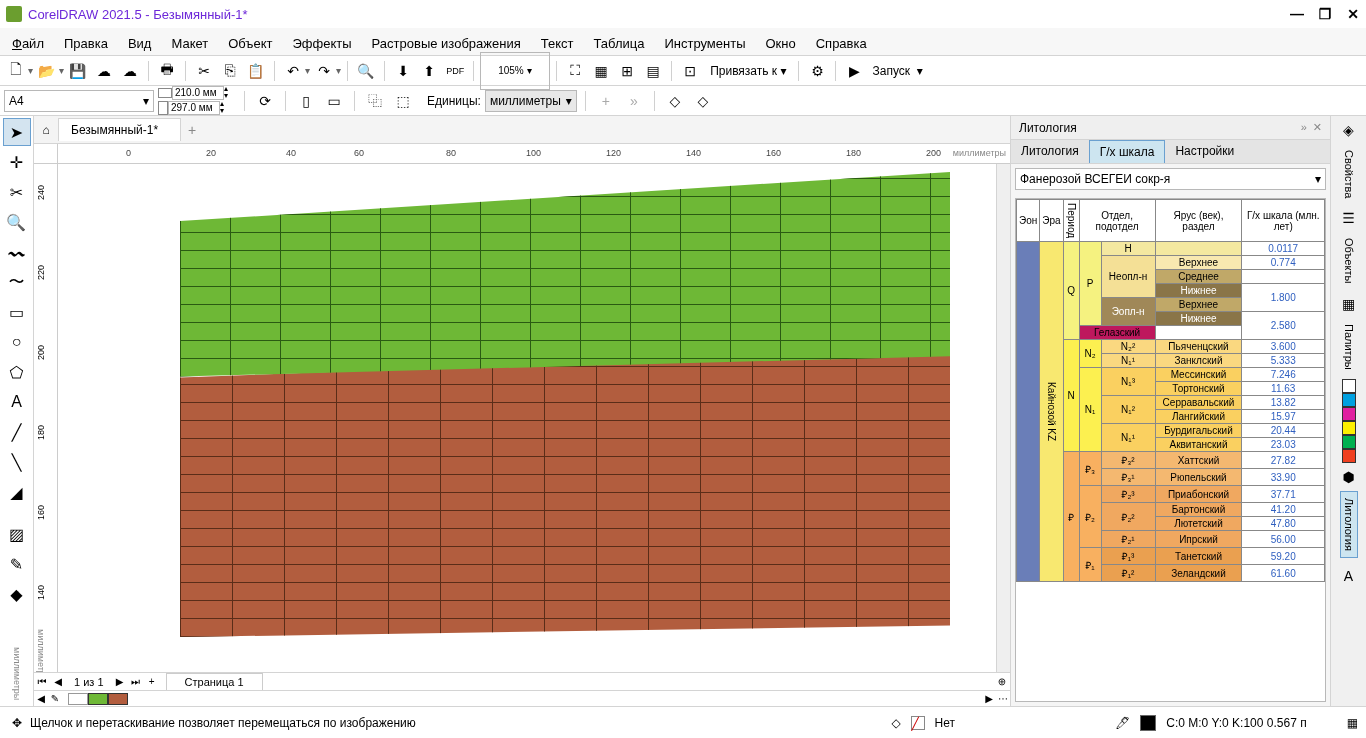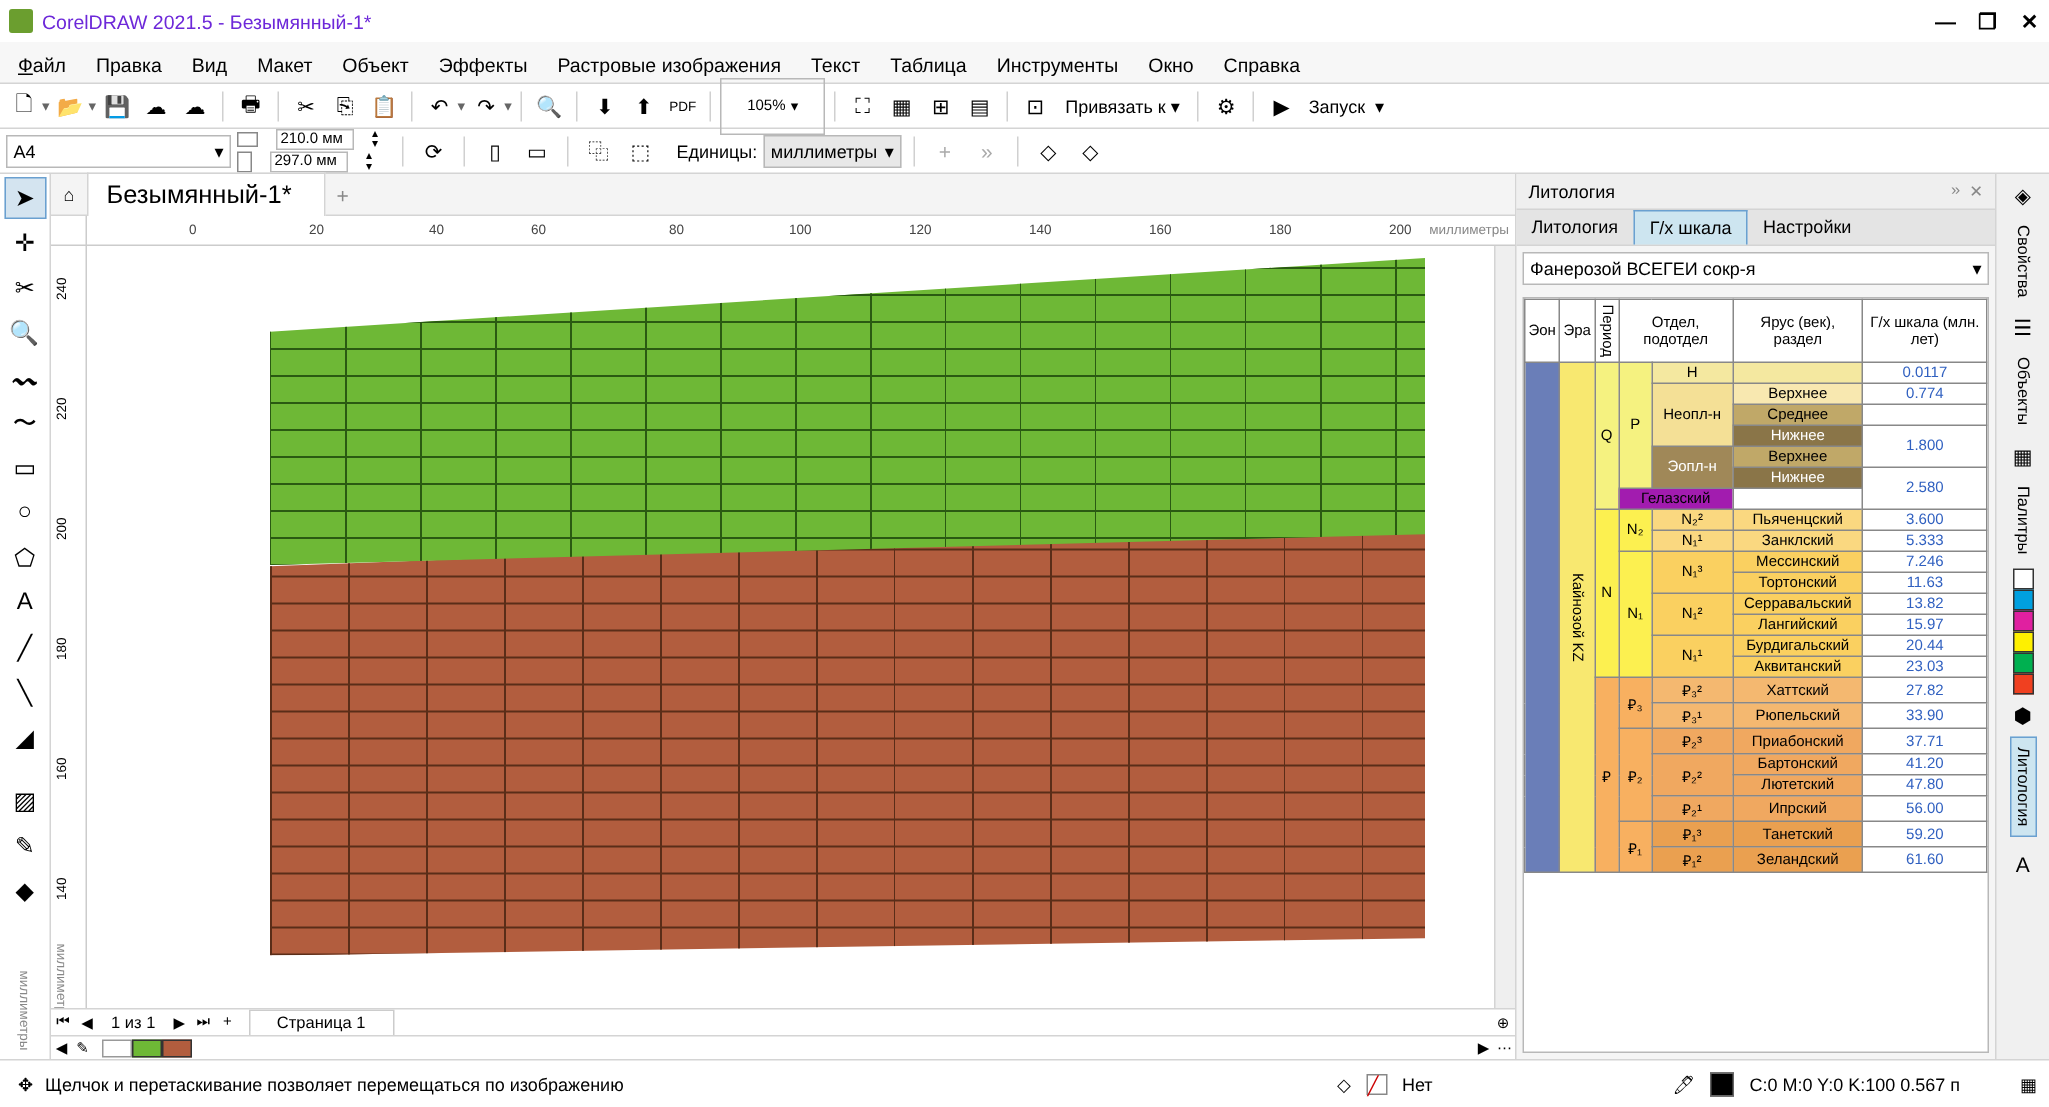--- a/index.html
+++ b/index.html
@@ -19,39 +19,39 @@
 .tb-btn { width: 24px; height: 24px; display: flex; align-items: center; justify-content: center; cursor: pointer; font-size: 14px; }
 .tb-sep { width: 1px; height: 20px; background: #d0d0d0; margin: 0 4px; }
 .tb-dd { font-size: 10px; color: #666; margin-left: -2px; }
 .zoom-sel { width: 70px; height: 38px; border: 1px solid #b8b8b8; padding: 0 17px; font-size: 10px; display: flex; align-items: center; justify-content: space-between; }
 .snap-text { padding: 0 6px; font-size: 12px; }
 .launch-text { padding: 0 4px; font-size: 12px; }
 
 .toolbar2 { height: 30px; background: #fff; display: flex; align-items: center; padding: 0 4px; gap: 4px; border-bottom: 1px solid #d4d4d4; }
 .page-sel { width: 150px; height: 22px; border: 1px solid #b8b8b8; padding: 0 4px; display: flex; align-items: center; justify-content: space-between; }
 .dim-group { display: flex; flex-direction: column; gap: 1px; }
-.dim-row { display: flex; align-items: center; gap: 12px; }
+.dim-row { display: flex; align-items: center; gap: 0; }
 .dim-icon { width: 14px; height: 12px; border: 1px solid #888; }
 .dim-input { width: 52px; height: 14px; border: 1px solid #b8b8b8; font-size: 10px; padding: 0 2px; }
 .dim-spin { width: 12px; display: flex; flex-direction: column; }
 .dim-spin span { height: 7px; font-size: 8px; line-height: 6px; cursor: pointer; }
 .units-label { font-size: 12px; margin-left: 8px; }
 .units-sel { width: 92px; height: 22px; border: 1px solid #b8b8b8; padding: 0 4px; display: flex; align-items: center; justify-content: space-between; background: #e8e8e8; }
 
 .main { display: flex; height: 590px; }
 .toolbox { width: 34px; background: #fff; border-right: 1px solid #d4d4d4; display: flex; flex-direction: column; align-items: center; padding-top: 2px; gap: 2px; }
 .tool { width: 28px; height: 28px; display: flex; align-items: center; justify-content: center; cursor: pointer; font-size: 16px; }
 .tool.sel { background: #d4e4f0; border: 1px solid #6aa0d0; }
 .tool-gap { height: 10px; }
 .toolbox-bottom { margin-top: auto; font-size: 9px; writing-mode: vertical-rl; padding: 6px 0; color: #888; }
 
 .workspace { flex: 1; display: flex; flex-direction: column; background: #fff; position: relative; }
 .tabbar { height: 28px; display: flex; align-items: center; background: #f4f4f4; border-bottom: 1px solid #d4d4d4; }
 .home-tab { width: 24px; height: 24px; display: flex; align-items: center; justify-content: center; cursor: pointer; }
-.doc-tab { padding: 4px 22px 4px 12px; background: #fff; border: 1px solid #d4d4d4; border-bottom: none; font-size: 17px; position: relative; }
+.doc-tab { padding: 4px 22px 4px 12px; background: #fff; border: 1px solid #d4d4d4; border-bottom: none; font-size: 12px; position: relative; }
 .tab-add { width: 22px; height: 22px; display: flex; align-items: center; justify-content: center; font-size: 14px; cursor: pointer; color: #888; }
 
 .ruler-corner { position: absolute; top: 28px; left: 0; width: 24px; height: 20px; background: #fff; border-right: 1px solid #ccc; border-bottom: 1px solid #ccc; }
 .ruler-h { position: absolute; top: 28px; left: 24px; right: 0; height: 20px; background: #fff; border-bottom: 1px solid #ccc; font-size: 9px; color: #444; }
 .ruler-h-scale { position: relative; height: 100%; }
 .ruler-h-tick { position: absolute; top: 4px; font-size: 9px; }
 .ruler-h-unit { position: absolute; right: 4px; top: 4px; color: #888; }
 .ruler-v { position: absolute; top: 48px; left: 0; bottom: 20px; width: 24px; background: #fff; border-right: 1px solid #ccc; font-size: 9px; }
 .ruler-v-tick { position: absolute; left: 2px; transform: rotate(-90deg); transform-origin: left top; font-size: 9px; }
 .ruler-v-unit { position: absolute; bottom: 4px; left: 2px; writing-mode: vertical-rl; color: #888; font-size: 9px; }
@@ -102,21 +102,21 @@
 .era-cell { background: #f8e870; writing-mode: vertical-rl; width: 18px; }
 .period-q { background: #f5f280; }
 .period-n { background: #fcf050; }
 .period-p { background: #f8b060; }
 .section-h { background: #f4e8a0; }
 .section-neo { background: #f4e096; }
 .section-eop { background: #a08858; color: #fff; }
 .stage-up { background: #f8e8b0; }
 .stage-mid { background: #c0a868; }
 .stage-low { background: #8a7548; color: #fff; }
-.stage-gel { background: #a21caf; margin-left: 40px; }
+.stage-gel { background: #be185d; margin-left: 40px; }
 .stage-plio { background: #fad880; }
 .stage-mio { background: #fad060; }
 .stage-oli { background: #f4b870; }
 .stage-eoc { background: #f0a860; }
 .stage-pal { background: #eaa050; }
 .scale-val { color: #3060c0; text-align: right; font-size: 10px; padding-right: 3px; }
 
 .right-dock { width: 36px; background: #f0f0f0; border-left: 1px solid #d4d4d4; display: flex; flex-direction: column; align-items: center; padding-top: 4px; gap: 4px; }
 .dock-item { writing-mode: vertical-rl; padding: 6px 2px; font-size: 11px; cursor: pointer; }
 .dock-item.active { background: #cde5f0; border: 1px solid #6aa0d0; }

